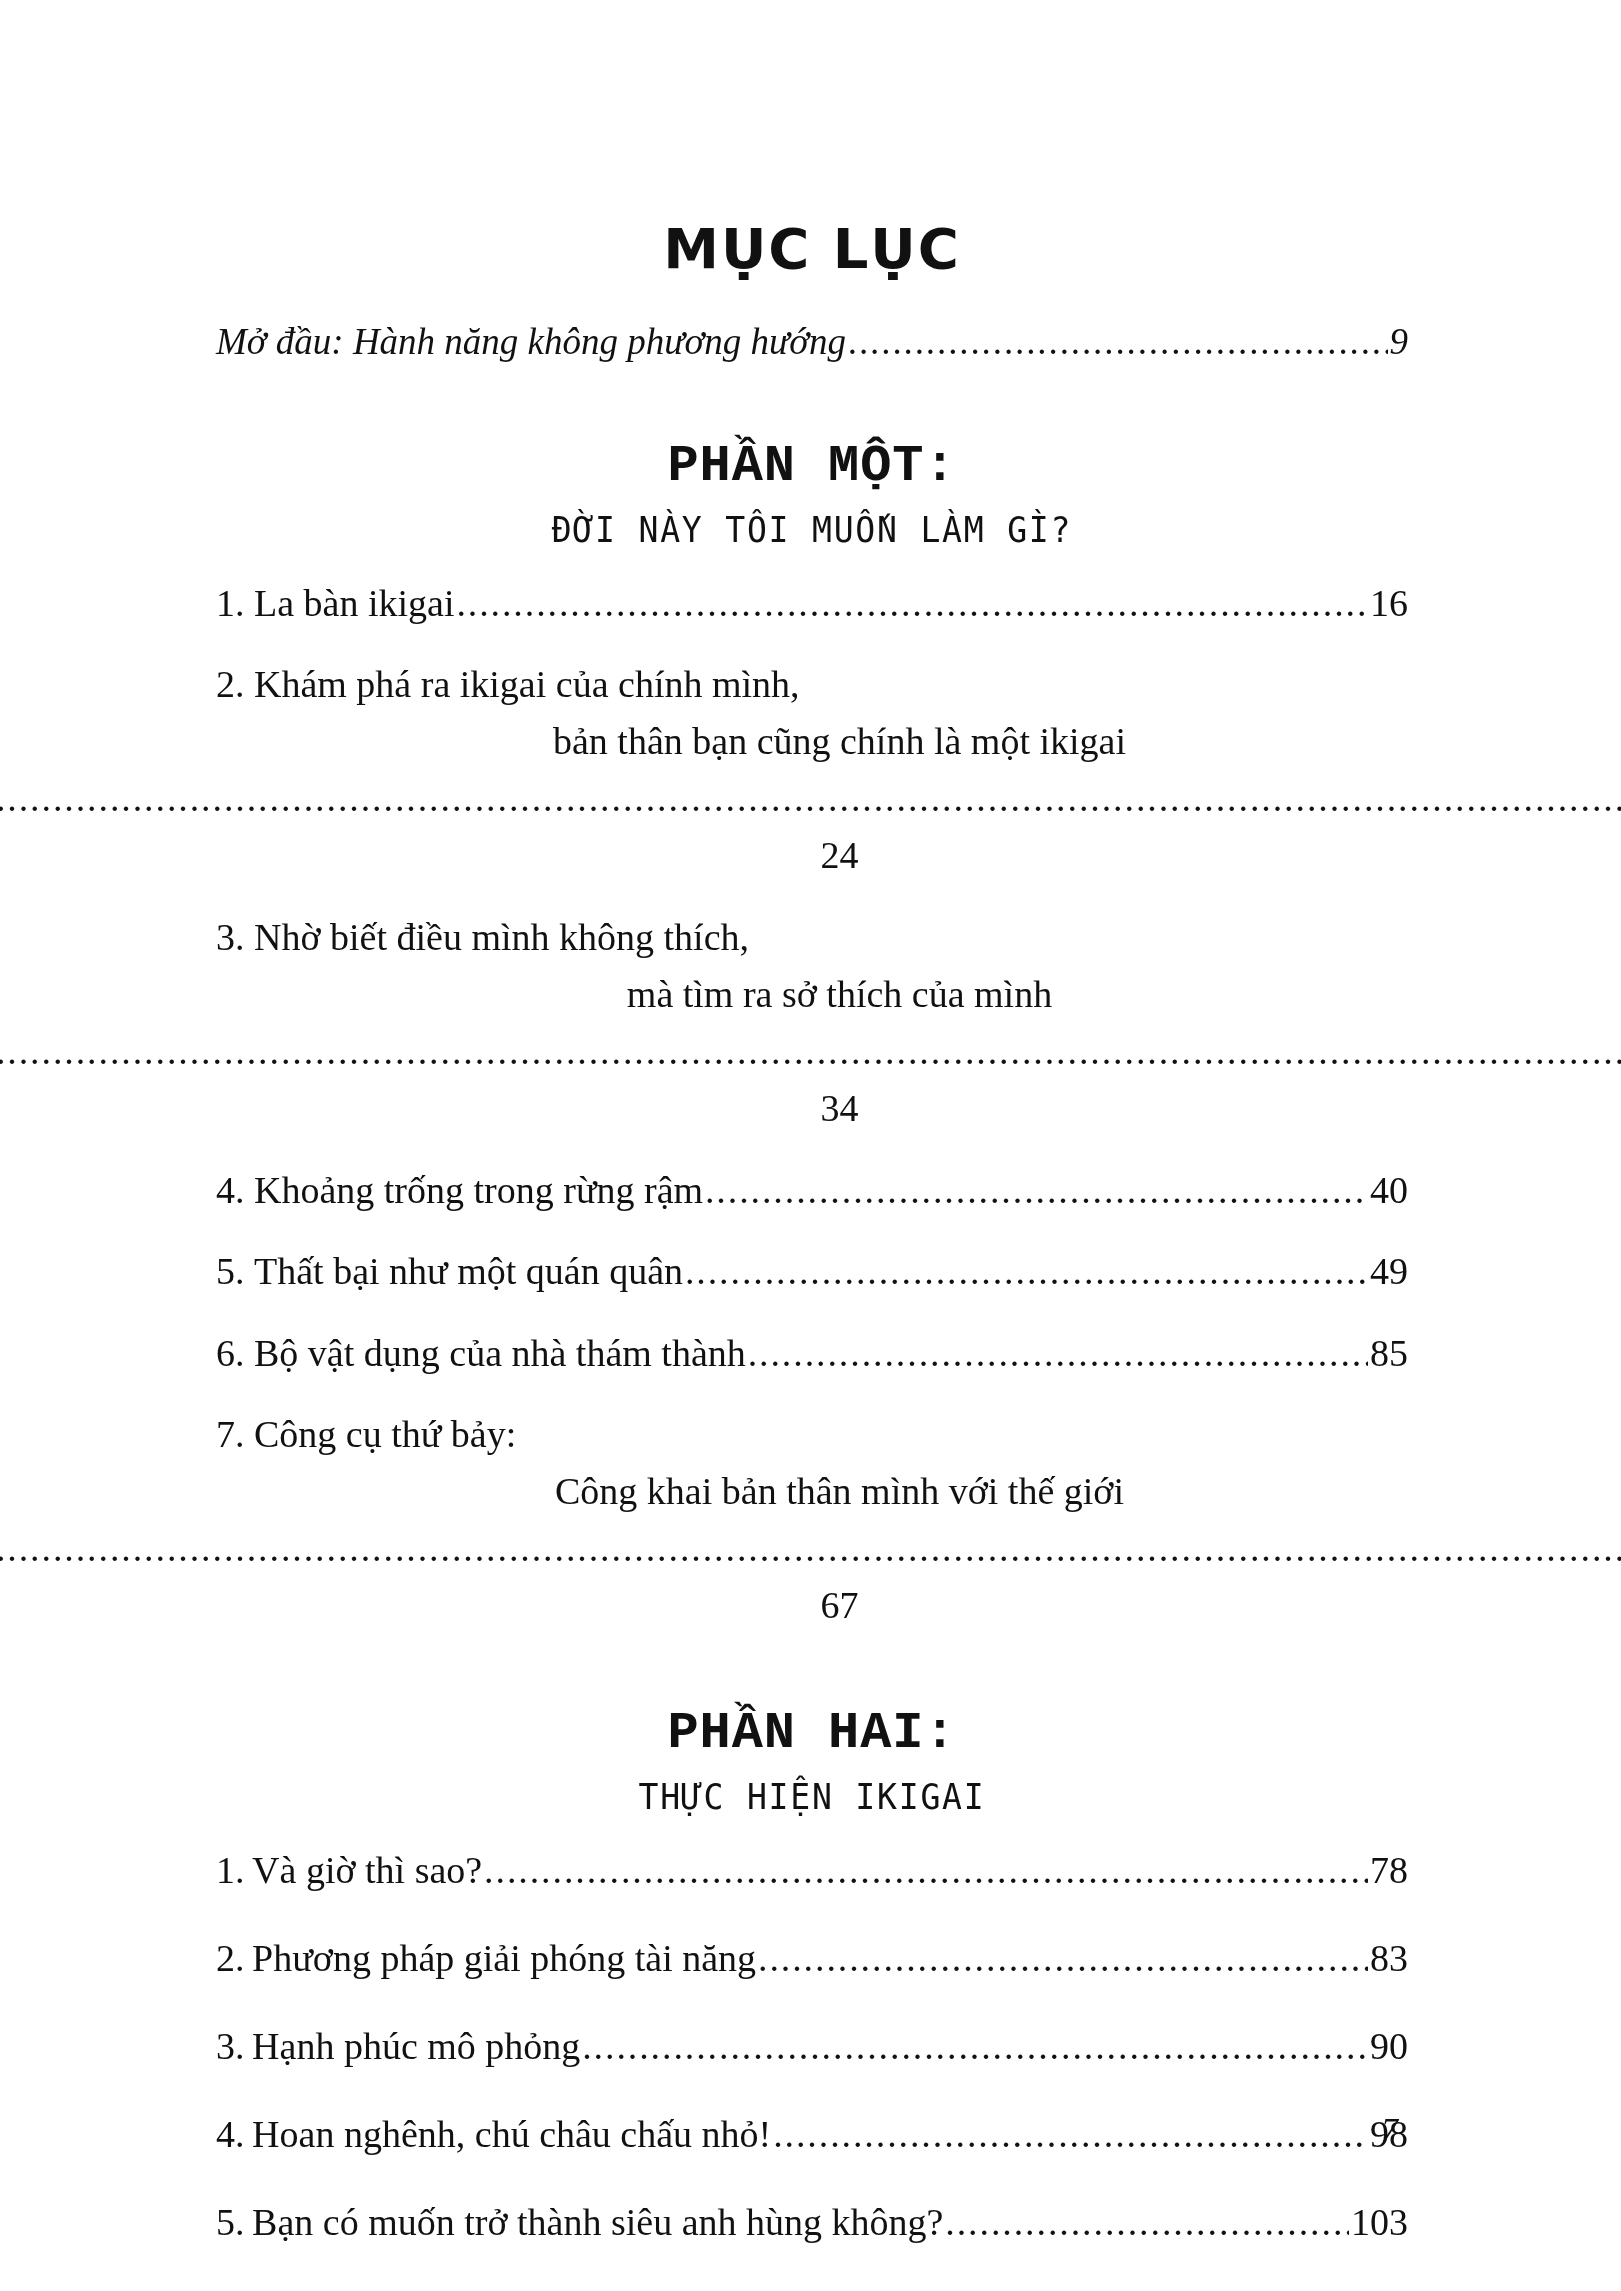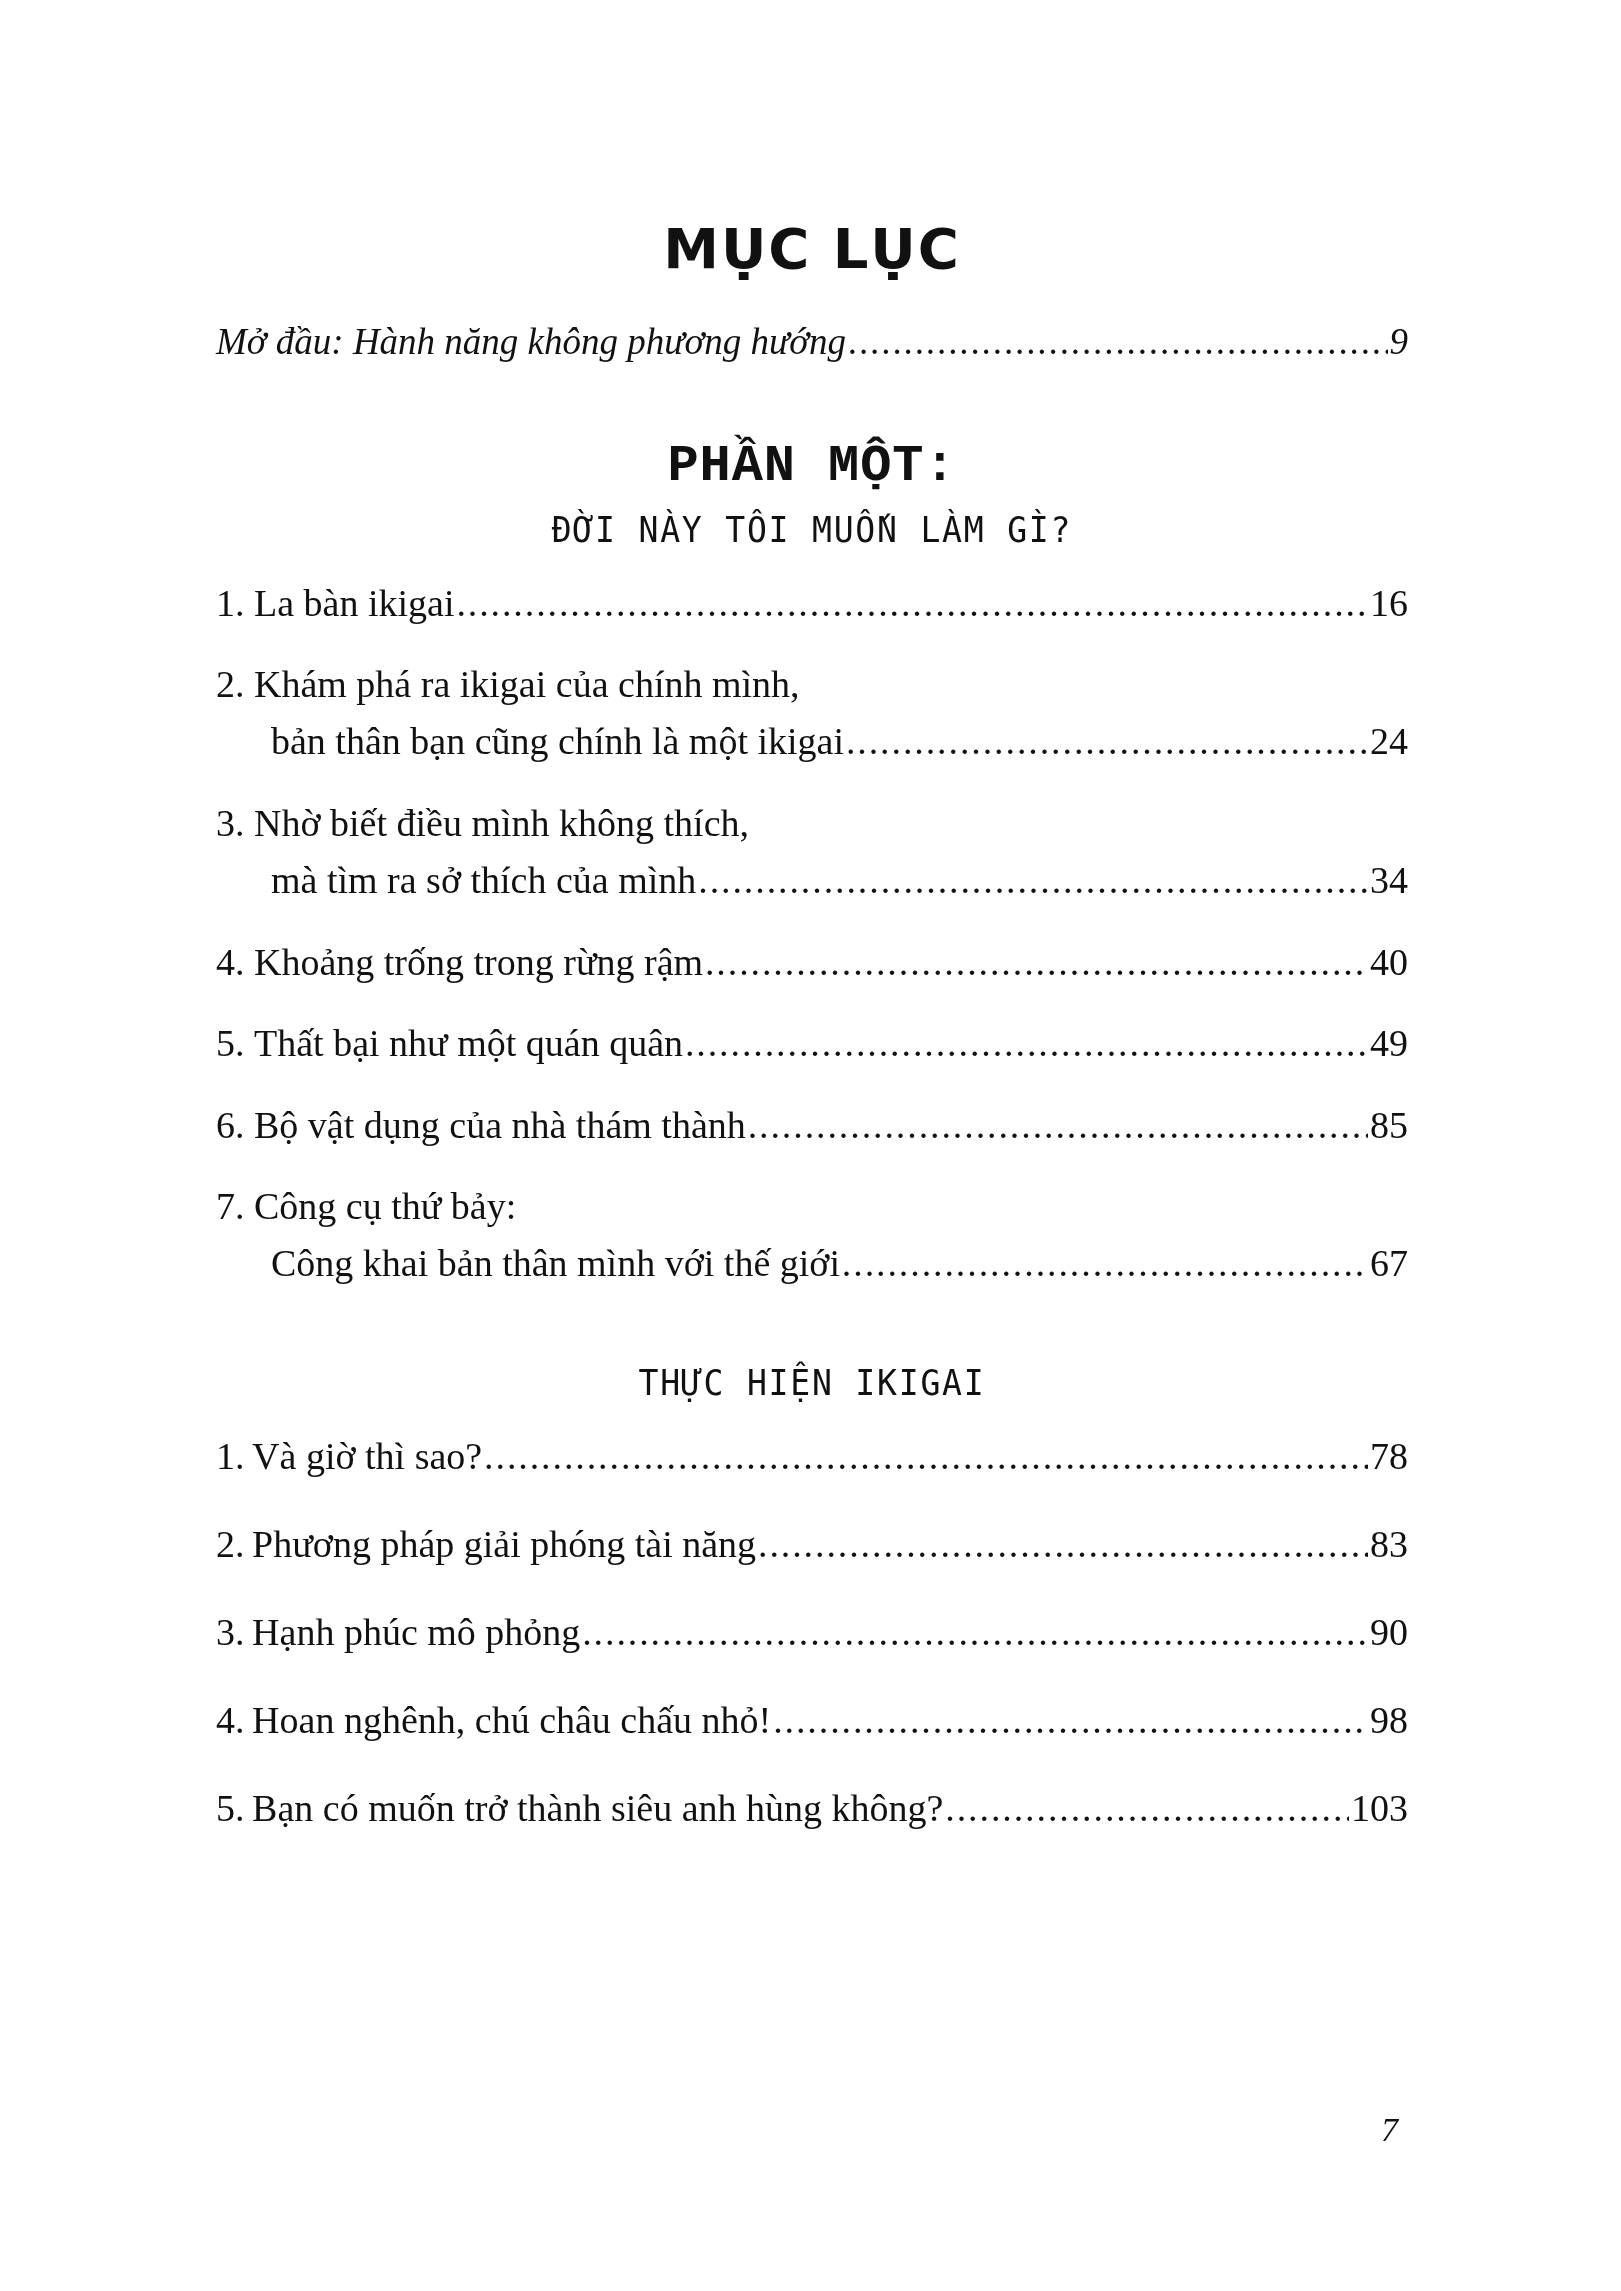--- a/index.html
+++ b/index.html
@@ -86,20 +86,21 @@
     white-space: nowrap;
     margin-right: 9.5px;
   }
   .entry .text { white-space: nowrap; }
   .entry .line2 {
     display: flex;
     align-items: center;
     width: 100%;
     padding-left: 55px;
     box-sizing: border-box;
+    flex-direction: column;
   }
   .part-two-list .entry { margin-bottom: 31px; }
   .part-two-list .entry .num { margin-right: 7.6px; }
 
   .folio {
     position: absolute;
     right: 223px;
     bottom: 142px;
     font-size: 34px;
     font-style: italic;
@@ -195,20 +196,21 @@
         <div class="line2">
           <span class="text">Công khai bản thân mình với thế giới</span>
           <span class="dots">............................................................................................................................................................</span>
           <span class="pg">67</span>
         </div>
       </div>
 
     </div>
 
     <div class="part">
+      <div class="part-label">PHẦN HAI:</div>
       <div class="part-sub">THỰC HIỆN IKIGAI</div>
     </div>
 
     <div class="part-two-list">
 
       <div class="entry">
         <div class="row">
           <span class="num">1.</span>
           <span class="text">Và giờ thì sao?</span>
           <span class="dots">............................................................................................................................................................</span>

